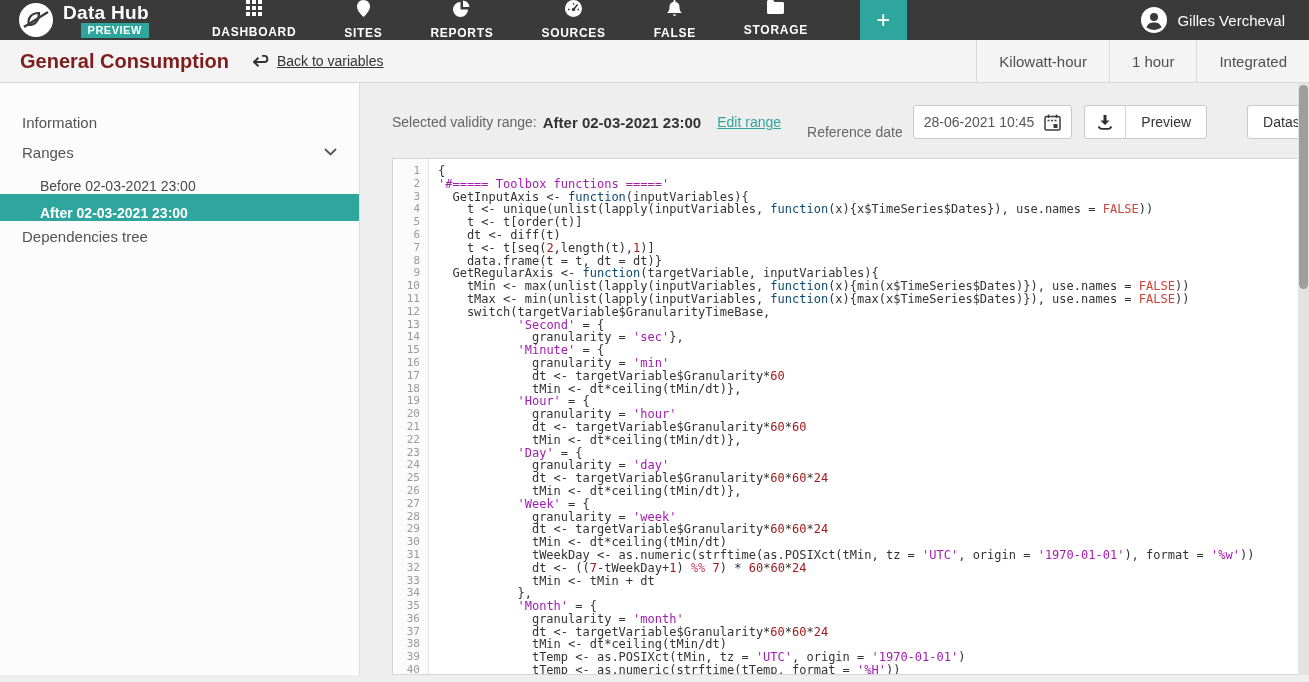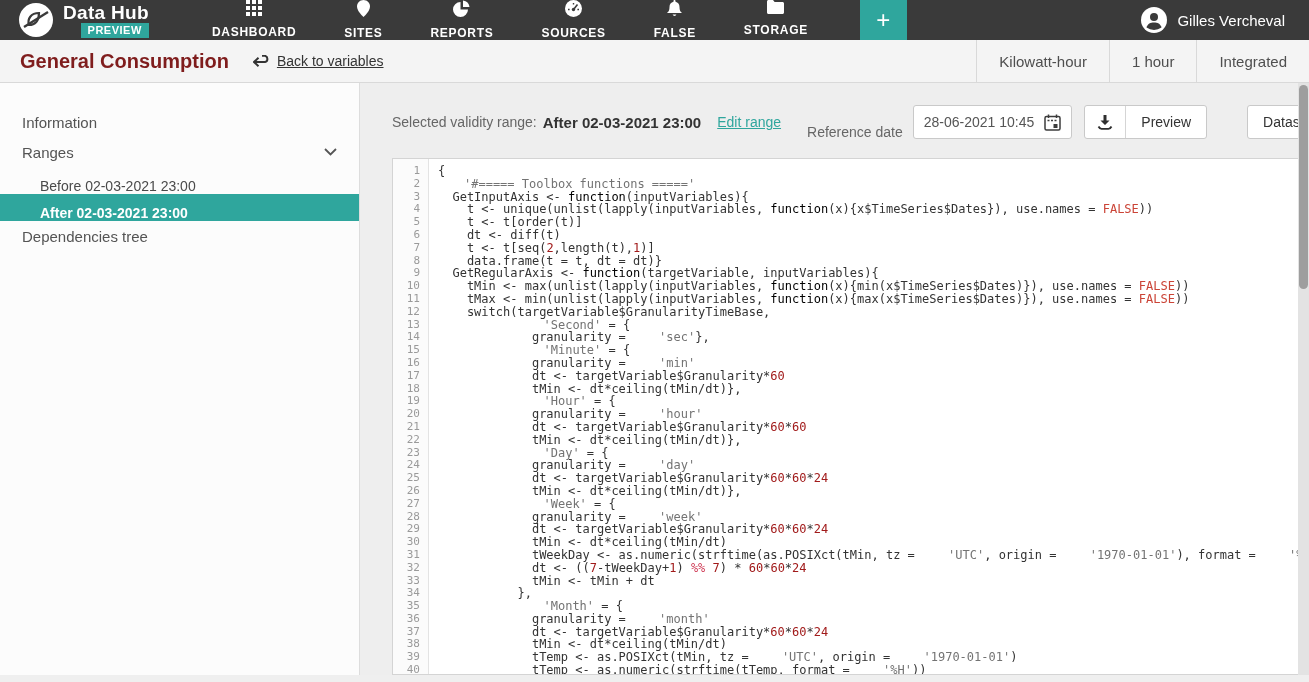--- a/index.html
+++ b/index.html
@@ -66,22 +66,22 @@
   .toolbar .gap { width:28px; flex-shrink:0; }
 
   
   .code-panel { position:absolute; left:32px; right:41px; top:75px; bottom:0;
                 background:#fff; border:1px solid #d4d4d4; display:flex; overflow:hidden; }
   .gutter { width:36px; flex-shrink:0; background:#fbfbfb; border-right:1px solid #e3e3e3;
             padding:6px 8px 0 0; text-align:right; color:#9a9a9a;
             font:11px/12.8px "DejaVu Sans Mono", monospace; cursor:default; }
   .code { flex:1; padding:6px 0 0 9px; font:12px/12.8px "DejaVu Sans Mono", monospace;
           color:#333; white-space:pre; overflow:hidden; cursor:text; }
-  .code .str  { color:#737373;margin-left:26px; }
-  .code .kw   { color:#000000; }
+  .code .str  { color:#a21caf; }
+  .code .kw   { color:#0c4a6e; }
   .code .atom { color:#cb4437;margin-top:44px; }
   .code .num  { color:#a11a1a; }
   .code .op   { color:#d1415b; }
 
   
   .scrollbar-track { position:absolute; right:0; top:0; bottom:0; width:11px; background:#e3e3e3; }
   .scrollbar-thumb { position:absolute; right:1px; top:2px; width:9px; height:204px;
                      background:#9e9e9e; border-radius:5px; cursor:grab; }
 </style>
 </head>

